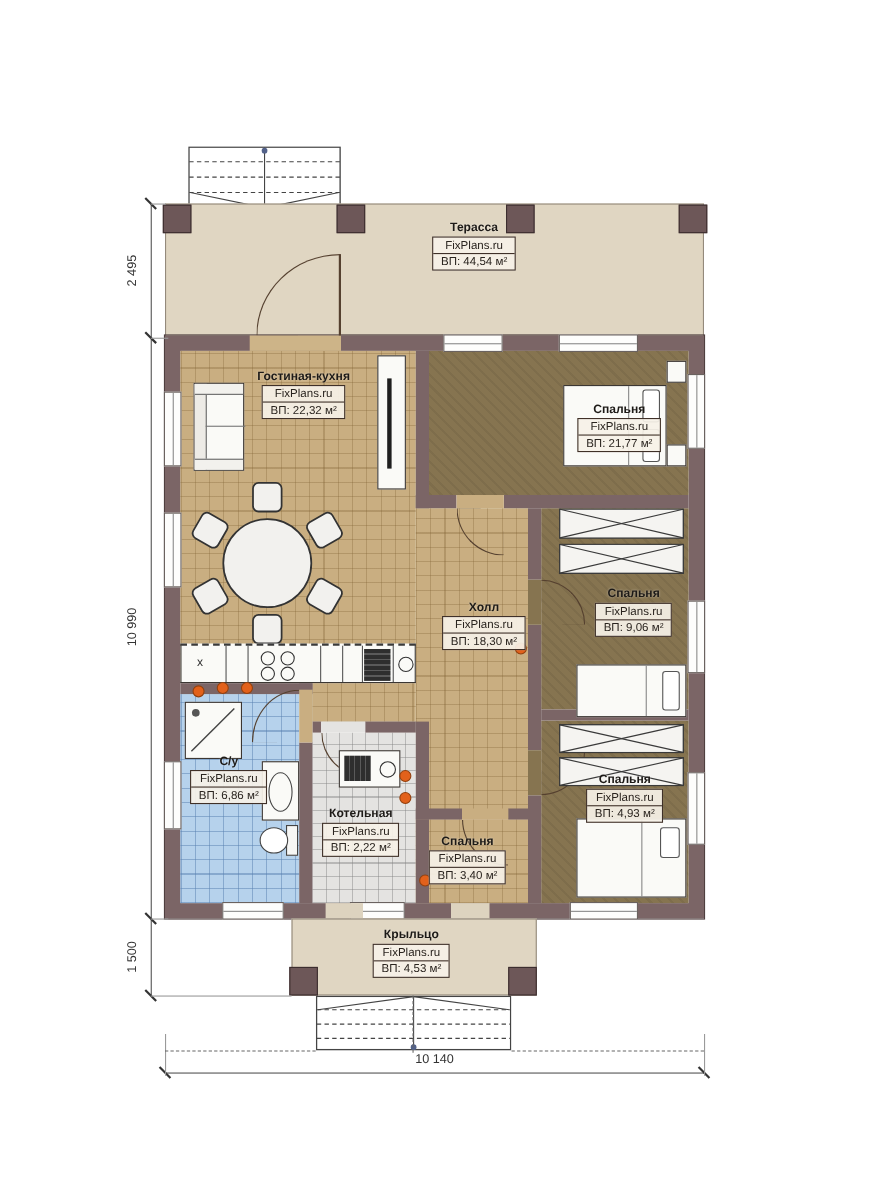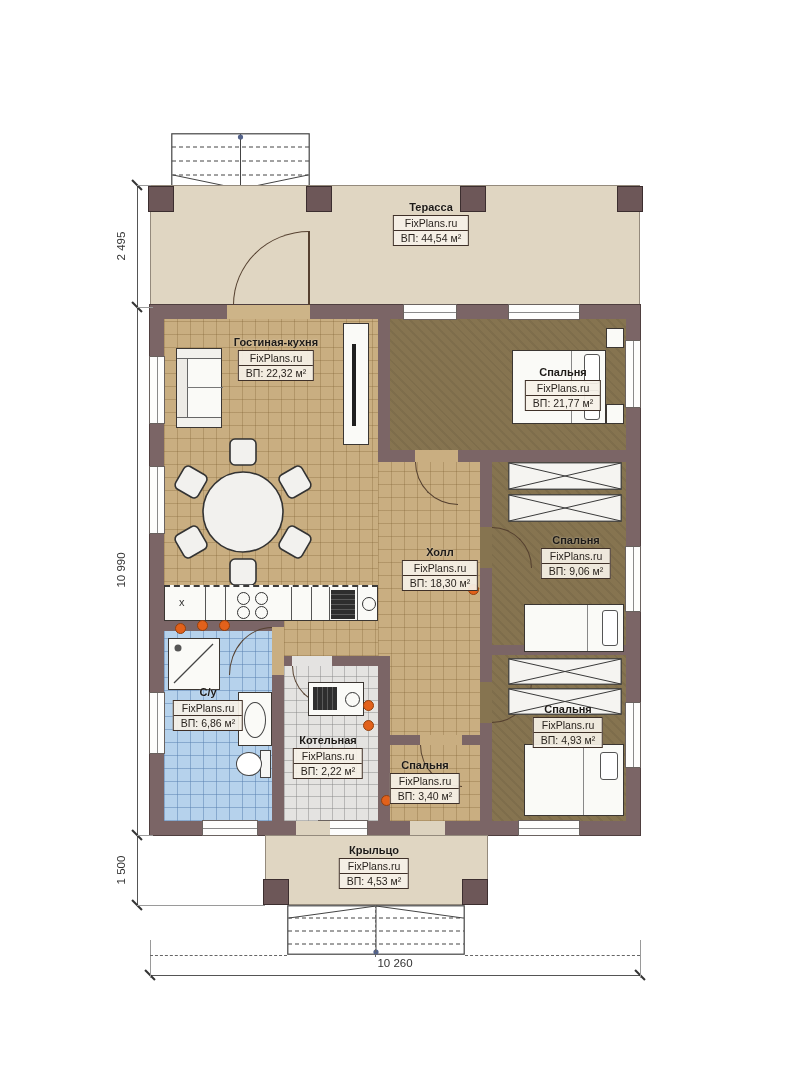--- a/index.html
+++ b/index.html
@@ -324,15 +324,15 @@
   <div class="dimv" style="left:86px;top:564px;width:70px;">10 990</div>
   <div class="dimv" style="left:91px;top:864px;width:60px;">1 500</div>
 
   <div class="dimline" style="left:150px;top:975px;width:490px;height:1px;"></div>
   <div class="tick" style="left:143px;top:974px;"></div>
   <div class="tick" style="left:633px;top:974px;"></div>
   <div class="ext" style="left:150px;top:940px;width:1px;height:38px;"></div>
   <div class="ext" style="left:640px;top:940px;width:1px;height:38px;"></div>
   <div class="dash" style="left:465px;top:955px;width:175px;"></div>
   <div class="dash" style="left:150px;top:955px;width:137px;"></div>
-  <div class="dimh" style="left:365px;top:957px;width:60px;">10 260</div>
+  <div class="dimh" style="left:365px;top:957px;width:60px;">10 140</div>
 
 </div>
 
 </body></html>

